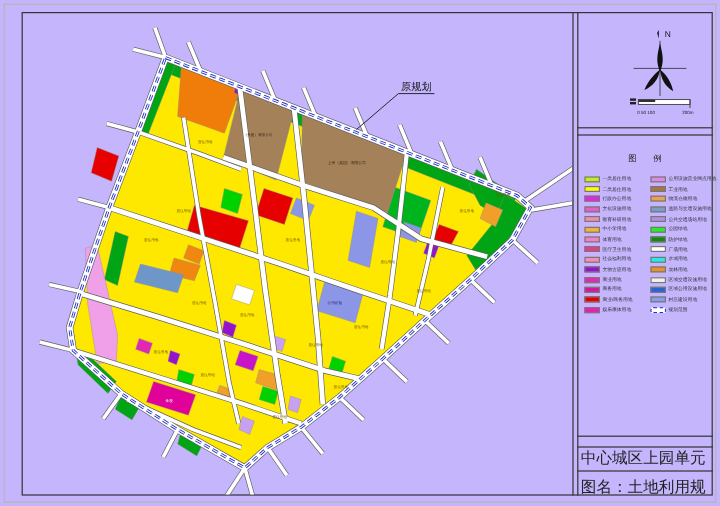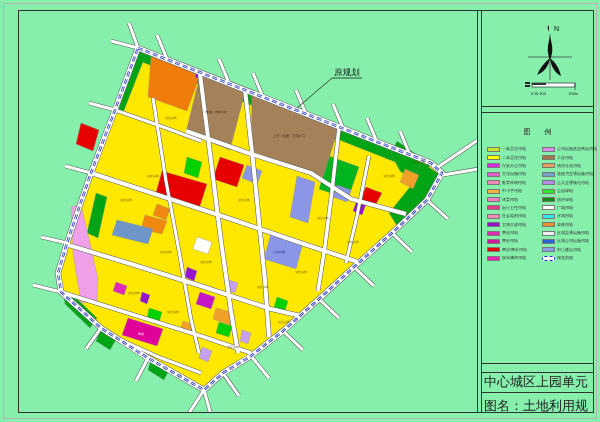--- a/index.html
+++ b/index.html
@@ -1,16 +1,16 @@
 <!DOCTYPE html>
 <html><head>
 <meta charset="utf-8">
 <style>
   html,body{margin:0;padding:0;background:#ffffff;}
-  .page{position:relative;width:600px;height:422px;background:#86efac;overflow:hidden;
+  .page{position:relative;width:600px;height:422px;background:#c4b5fd;overflow:hidden;
         font-family:"Liberation Sans","DejaVu Sans",sans-serif;}
   .outer-border{position:absolute;left:3px;top:3px;width:592px;height:414px;
         border:1px solid #b5b5b5;}
   .frame{position:absolute;left:18px;top:10px;width:576px;height:403px;
         border:1.2px solid #333;box-sizing:border-box;}
   .vline{position:absolute;top:10px;height:403px;width:1px;background:#333;}
   .hline{position:absolute;left:481px;width:113px;height:1px;background:#333;}
   .map-wrap{position:absolute;left:19px;top:11px;width:458px;height:401px;}
   .map-wrap svg{display:block;width:100%;height:100%;}
   .north-box{position:absolute;left:505px;top:16px;width:85px;height:86px;}

